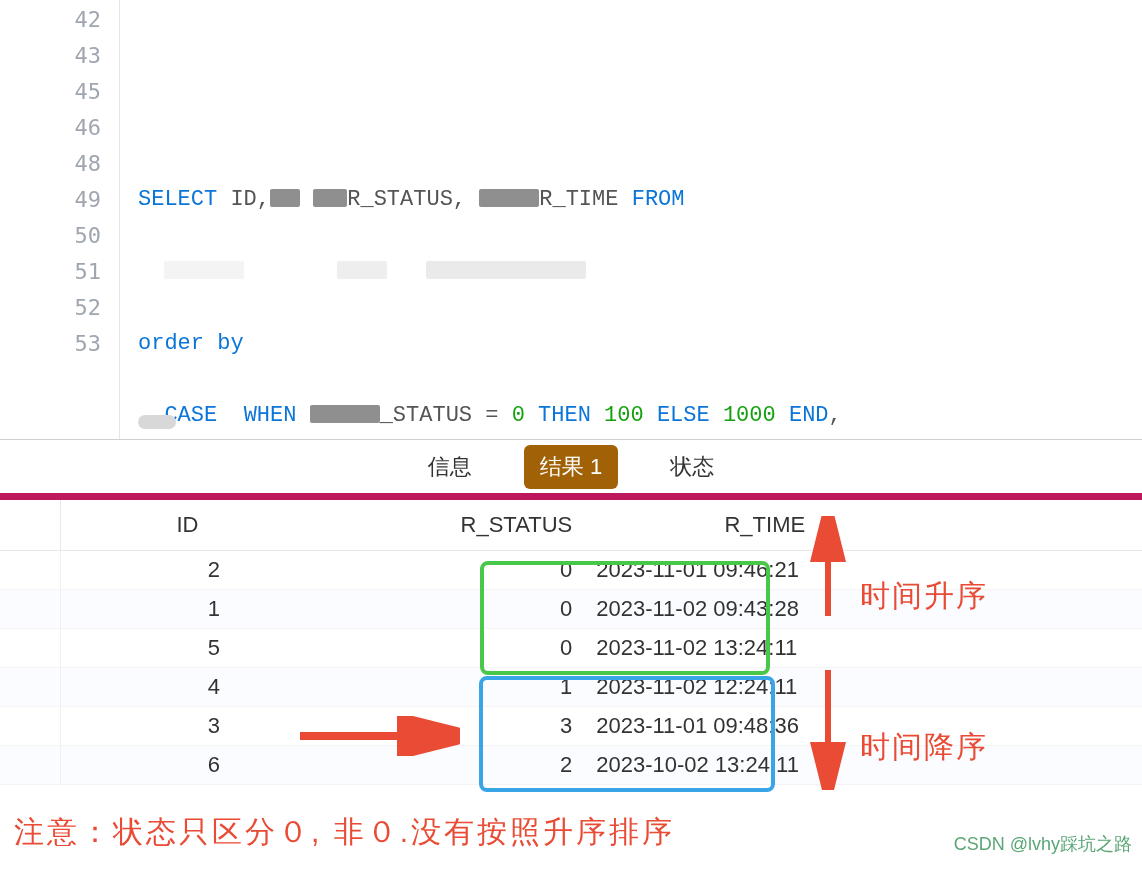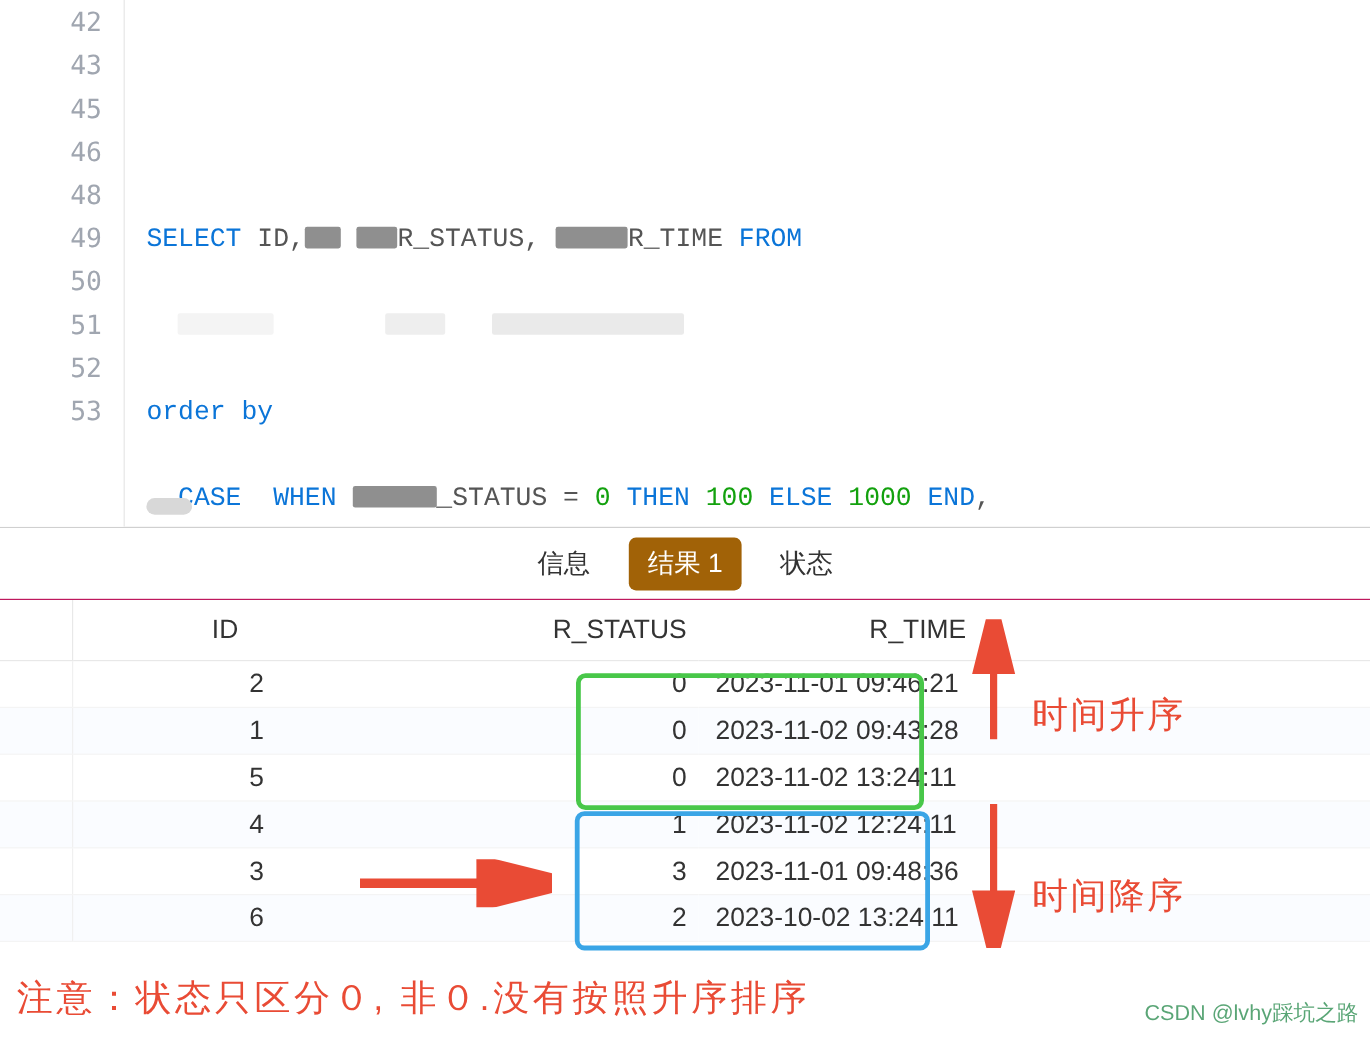--- a/index.html
+++ b/index.html
@@ -11,21 +11,21 @@
       overflow: hidden;
       position: relative;
     }
     .code-area {
       display: flex;
       height: 440px;
       overflow: hidden;
       border-bottom: 1px solid #d0d0d0;
     }
     .gutter {
-      width: 104px;
+      width: 120px;
       background: #fff;
       text-align: right;
       padding-top: 2px;
       border-right: 1px solid #e6e6e6;
       flex-shrink: 0;
     }
     .ln {
       color: #a0a6b0;
       font-size: 22px;
       line-height: 36px;
@@ -59,24 +59,24 @@
       width: 38px;
       height: 14px;
       background: #d8d8d8;
       border-radius: 7px;
     }
     .tabs {
       display: flex;
       justify-content: center;
       align-items: center;
       height: 60px;
-      gap: 22px;
+      gap: 42px;
       font-family: -apple-system, "PingFang SC", "Microsoft YaHei", sans-serif;
       color: #333;
-      border-bottom: 1px solid #be185d;
+      border-bottom: 7px solid #be185d;
     }
     .tab {
       font-size: 22px;
       padding: 6px 10px;
       border-radius: 6px;
       cursor: pointer;
     }
     .tab.active {
       background: #a16207;
       color: #fff;

